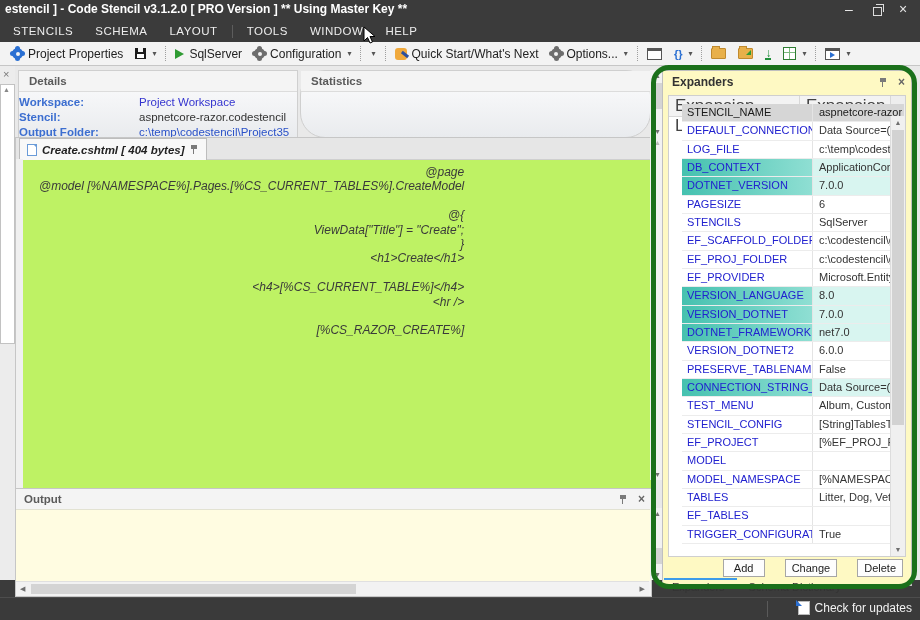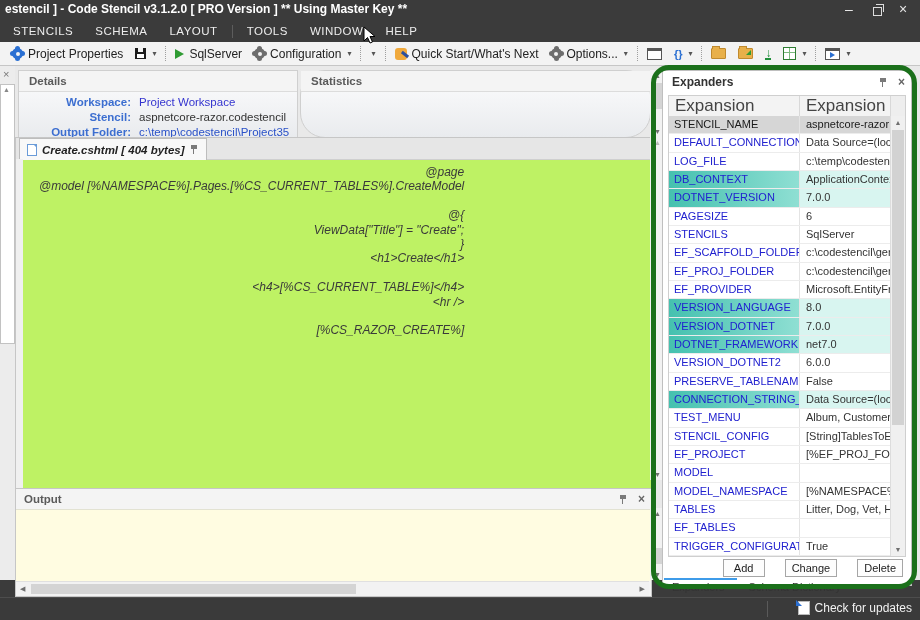--- a/index.html
+++ b/index.html
@@ -59,21 +59,21 @@
   .left-list{position:absolute;left:0;top:18px;width:13px;height:258px;background:#fff;border:1px solid #c2c2c2;}
   .left-list .arr{position:absolute;left:2px;top:1px;font-size:7px;color:#888;}
   
   .panel{position:absolute;background:linear-gradient(180deg,#fdfdfe 0%,#e9ebee 100%);
          border:1px solid #cfcfcf;}
   .panel-hd{height:20px;background:#f4f4f4;border-bottom:1px solid #dcdcdc;
             font-size:11.5px;font-weight:bold;color:#5a5a5a;line-height:20px;padding-left:10px;}
   #details{left:18px;top:4px;width:278px;height:66px;}
   #statistics{left:300px;top:4px;width:349px;height:66px;border-radius:25px;}
   .dfield{display:flex;font-size:11.5px;line-height:15px;}
-  .dlabel{width:112px;text-align:right;font-weight:bold;color:#3c6ed0;flex:none;}
+  .dlabel{width:112px;font-weight:bold;color:#3c6ed0;flex:none;}
   .dvalue{margin-left:8px;color:#333;white-space:nowrap;}
   .dvalue.blue{color:#3434cf;}
   .dvalue.link{color:#2a51c8;text-decoration:underline;}
   
   .sb{position:absolute;background:#f2f2f2;}
   .sb .a{position:absolute;left:0;width:100%;text-align:center;font-size:7px;color:#6f6f6f;}
   .sb .a.pale{color:#b9b9b9;}
   .sb .thumb{position:absolute;background:#d4d4d4;}
   
   #editor{position:absolute;left:15px;top:71px;width:635px;height:409px;background:#bef264;border:1px solid #c6c6c6;font-style:italic;}
@@ -91,30 +91,30 @@
   .hsb{position:absolute;background:#f2f2f2;border-top:1px solid #e0e0e0;}
   .hsb .a{position:absolute;top:0;height:100%;font-size:7px;color:#6f6f6f;line-height:14px;}
   .hsb .thumb{position:absolute;top:2px;height:10px;background:#d4d4d4;}
   
   #output{position:absolute;left:15px;top:422px;width:635px;height:107px;background:#f4f4f4;border:1px solid #c6c6c6;}
   #output .panel-hd{padding-left:8px;position:relative;}
   .outbody{position:absolute;left:0;top:20px;width:100%;height:71px;background:#fffce1;border-top:1px solid #e2e2d2;}
   .hd-icons{position:absolute;right:6px;top:4px;display:flex;gap:10px;align-items:center;}
   .hd-x{color:#666;font-size:12px;line-height:12px;}
   
-  #expanders{position:absolute;left:662px;top:70px;width:250px;height:516px;background:#ffffff;
+  #expanders{position:absolute;left:662px;top:70px;width:250px;height:516px;background:#fef9c3;
              border:1px solid #bfbfbf;z-index:40;box-sizing:border-box;}
   #expanders .hd{position:relative;height:22px;font-size:12px;font-weight:bold;color:#333;line-height:22px;padding-left:9px;}
   .xtable{position:absolute;left:5px;top:24px;width:238px;height:462px;background:#fff;border:1px solid #cfcfcf;box-sizing:border-box;}
   .xthead{display:flex;height:20px;border-bottom:1px solid #d8d8d8;background:#f3f3f3;}
   .xth{font-size:17px;color:#444;line-height:20px;padding-left:6px;box-sizing:border-box;}
   .xth.c1{width:131px;border-right:1px solid #d8d8d8;}
   .xth.c2{width:91px;border-right:1px solid #d8d8d8;}
   .xth.c3{flex:1;background:#eee;}
-  .xrows{position:absolute;left:0;top:20px;width:222px;height:440px;overflow:hidden;}
+  .xrows{position:absolute;left:0;top:8px;width:222px;height:440px;overflow:hidden;padding-left:13px;}
   .exp-row{display:flex;height:18.33px;border-bottom:1px solid #ececec;box-sizing:border-box;background:#fff;}
   .exp-label{width:131px;flex:none;font-size:11px;color:#2121cf;line-height:17px;padding-left:5px;
              border-right:1px solid #e4e4e4;white-space:nowrap;overflow:hidden;box-sizing:border-box;}
   .exp-value{flex:1;font-size:11px;color:#333;line-height:17px;padding-left:6px;white-space:nowrap;overflow:hidden;}
   .exp-row.selected .exp-label,.exp-row.selected .exp-value{background:#d6d6d6;color:#1a1a1a;}
   .exp-row.teal .exp-label{background:linear-gradient(90deg,#45c1af 0%,#8fdfd3 100%);}
   .exp-row.teal .exp-value{background:#d8f5f0;}
   .xsb{position:absolute;right:0;top:20px;width:15px;height:440px;background:#f0f0f0;border-left:1px solid #ddd;box-sizing:border-box;}
   .xsb .a{position:absolute;left:0;width:100%;text-align:center;font-size:7px;color:#6f6f6f;}
   .xsb .thumb{position:absolute;left:1px;width:12px;background:#d2d2d2;}

